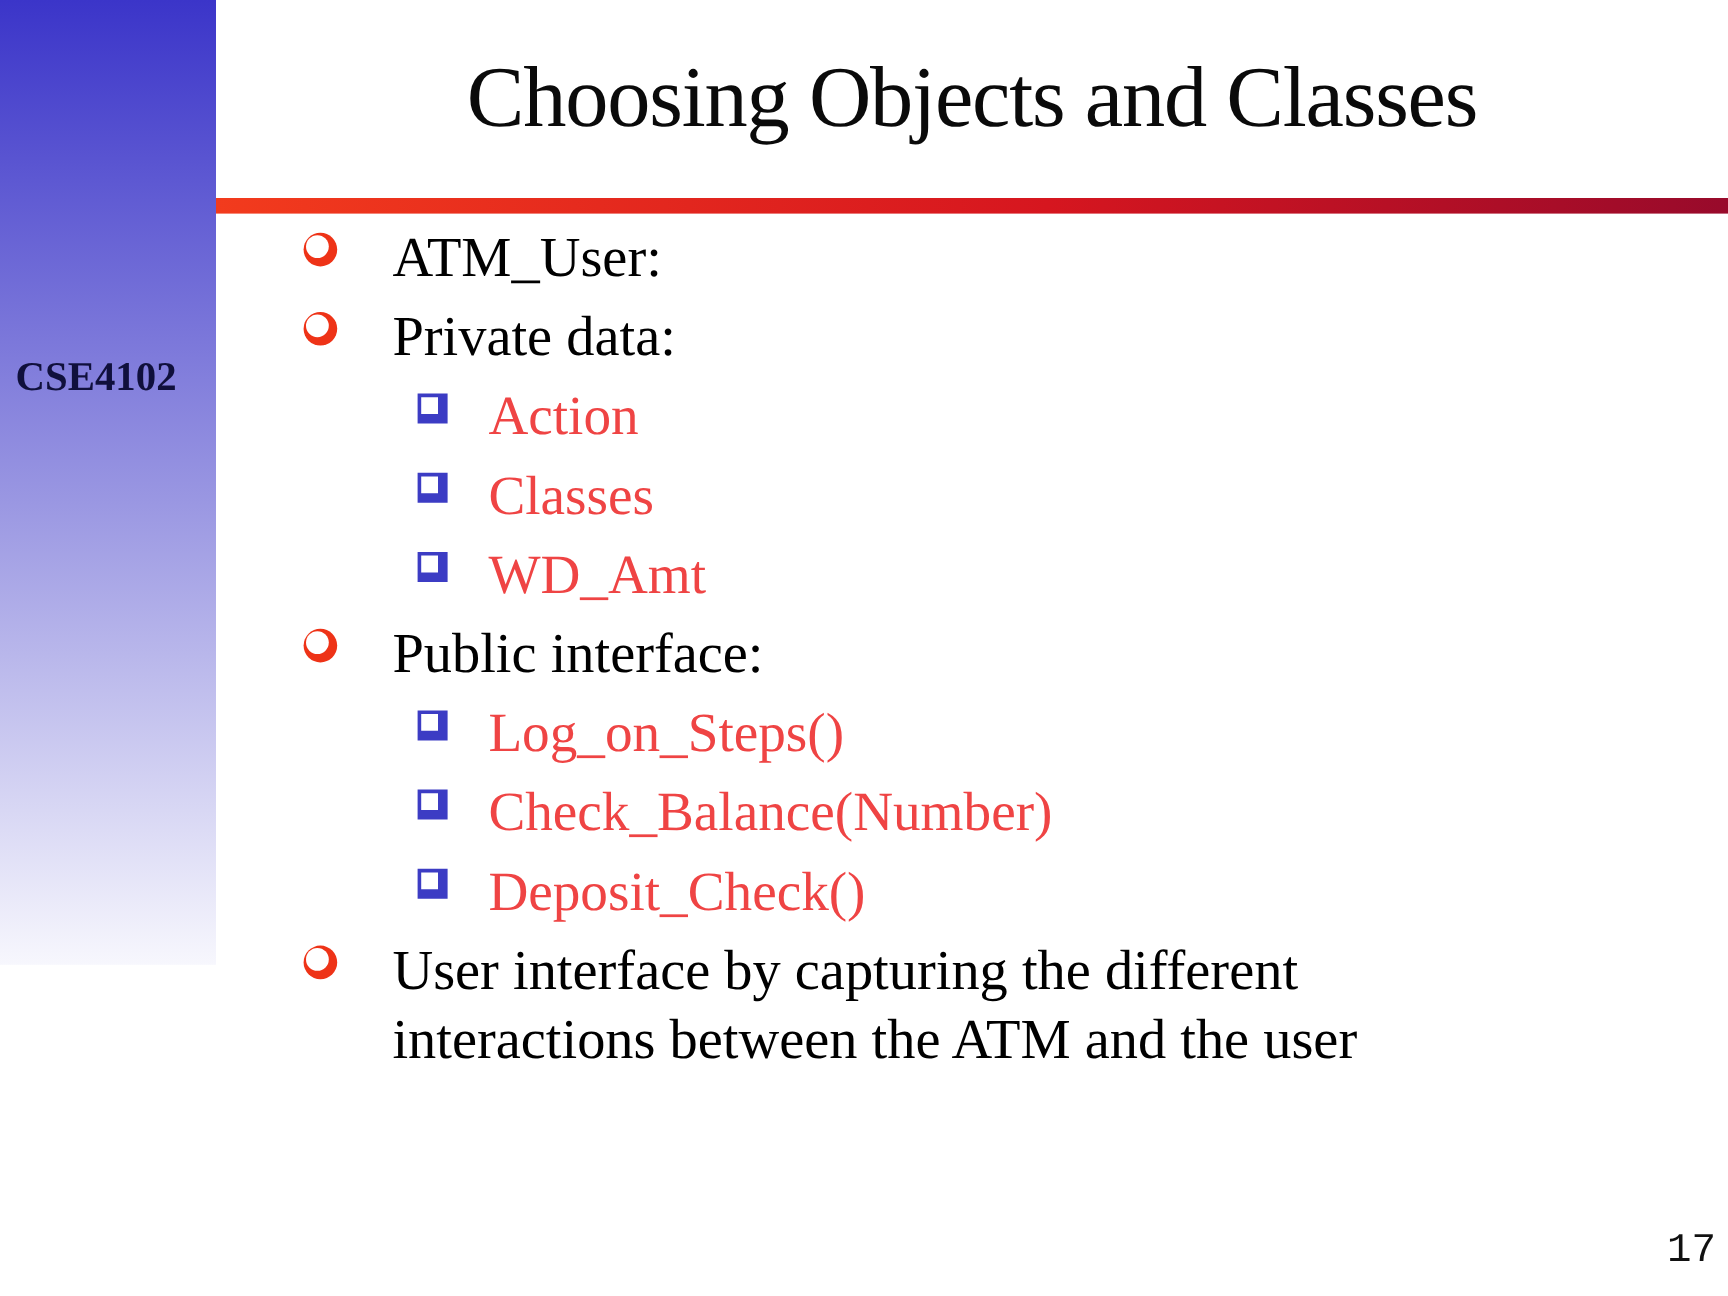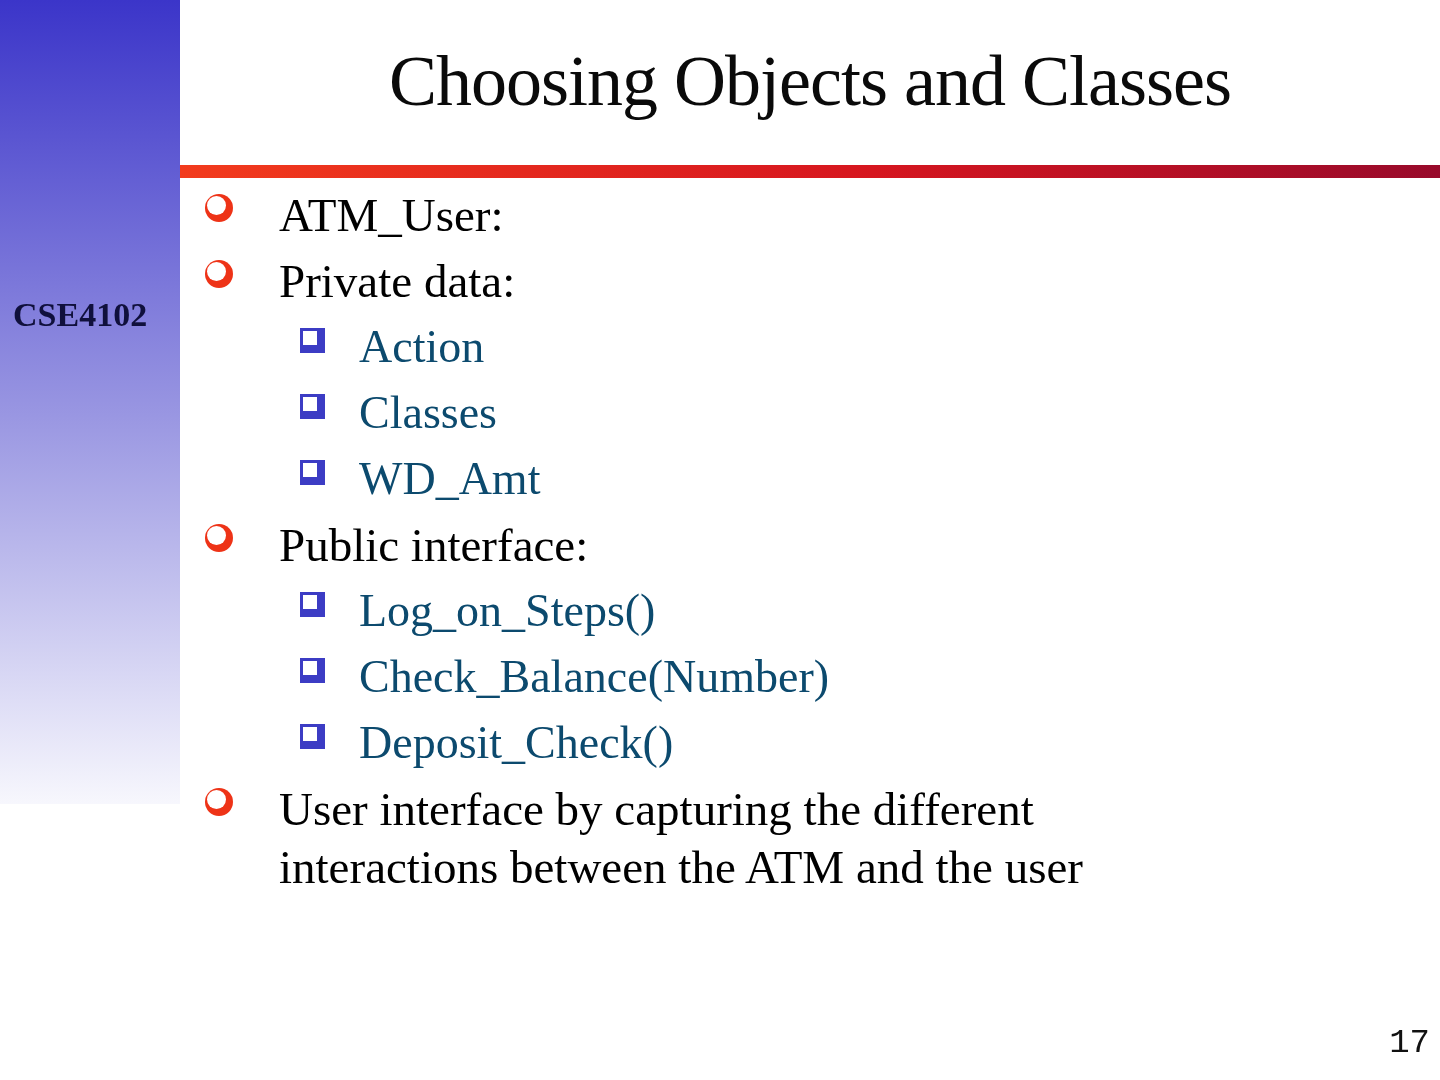--- a/index.html
+++ b/index.html
@@ -59,31 +59,32 @@
   
   .content {
     position: absolute;
     left: 180px;
     top: 186px;
     width: 1260px;
   }
   .li {
     display: flex;
     align-items: flex-start;
+    padding-left: 48px;
   }
   .li.level1 {
     min-height: 66px;
     font-size: 47px;
     color: #000000;
     line-height: 58px;
   }
   .li.level2 {
     min-height: 66px;
     font-size: 46px;
-    color: #0c4a6e;
+    color: #ef4444;
     line-height: 58px;
   }
   .li .txt { white-space: pre-wrap; }
   .li.level1 .txt { max-width: 920px; }
   
   .bullet-circle {
     position: relative;
     flex: 0 0 auto;
     width: 28px; height: 28px;
     margin: 8px 46px 0 25px;

